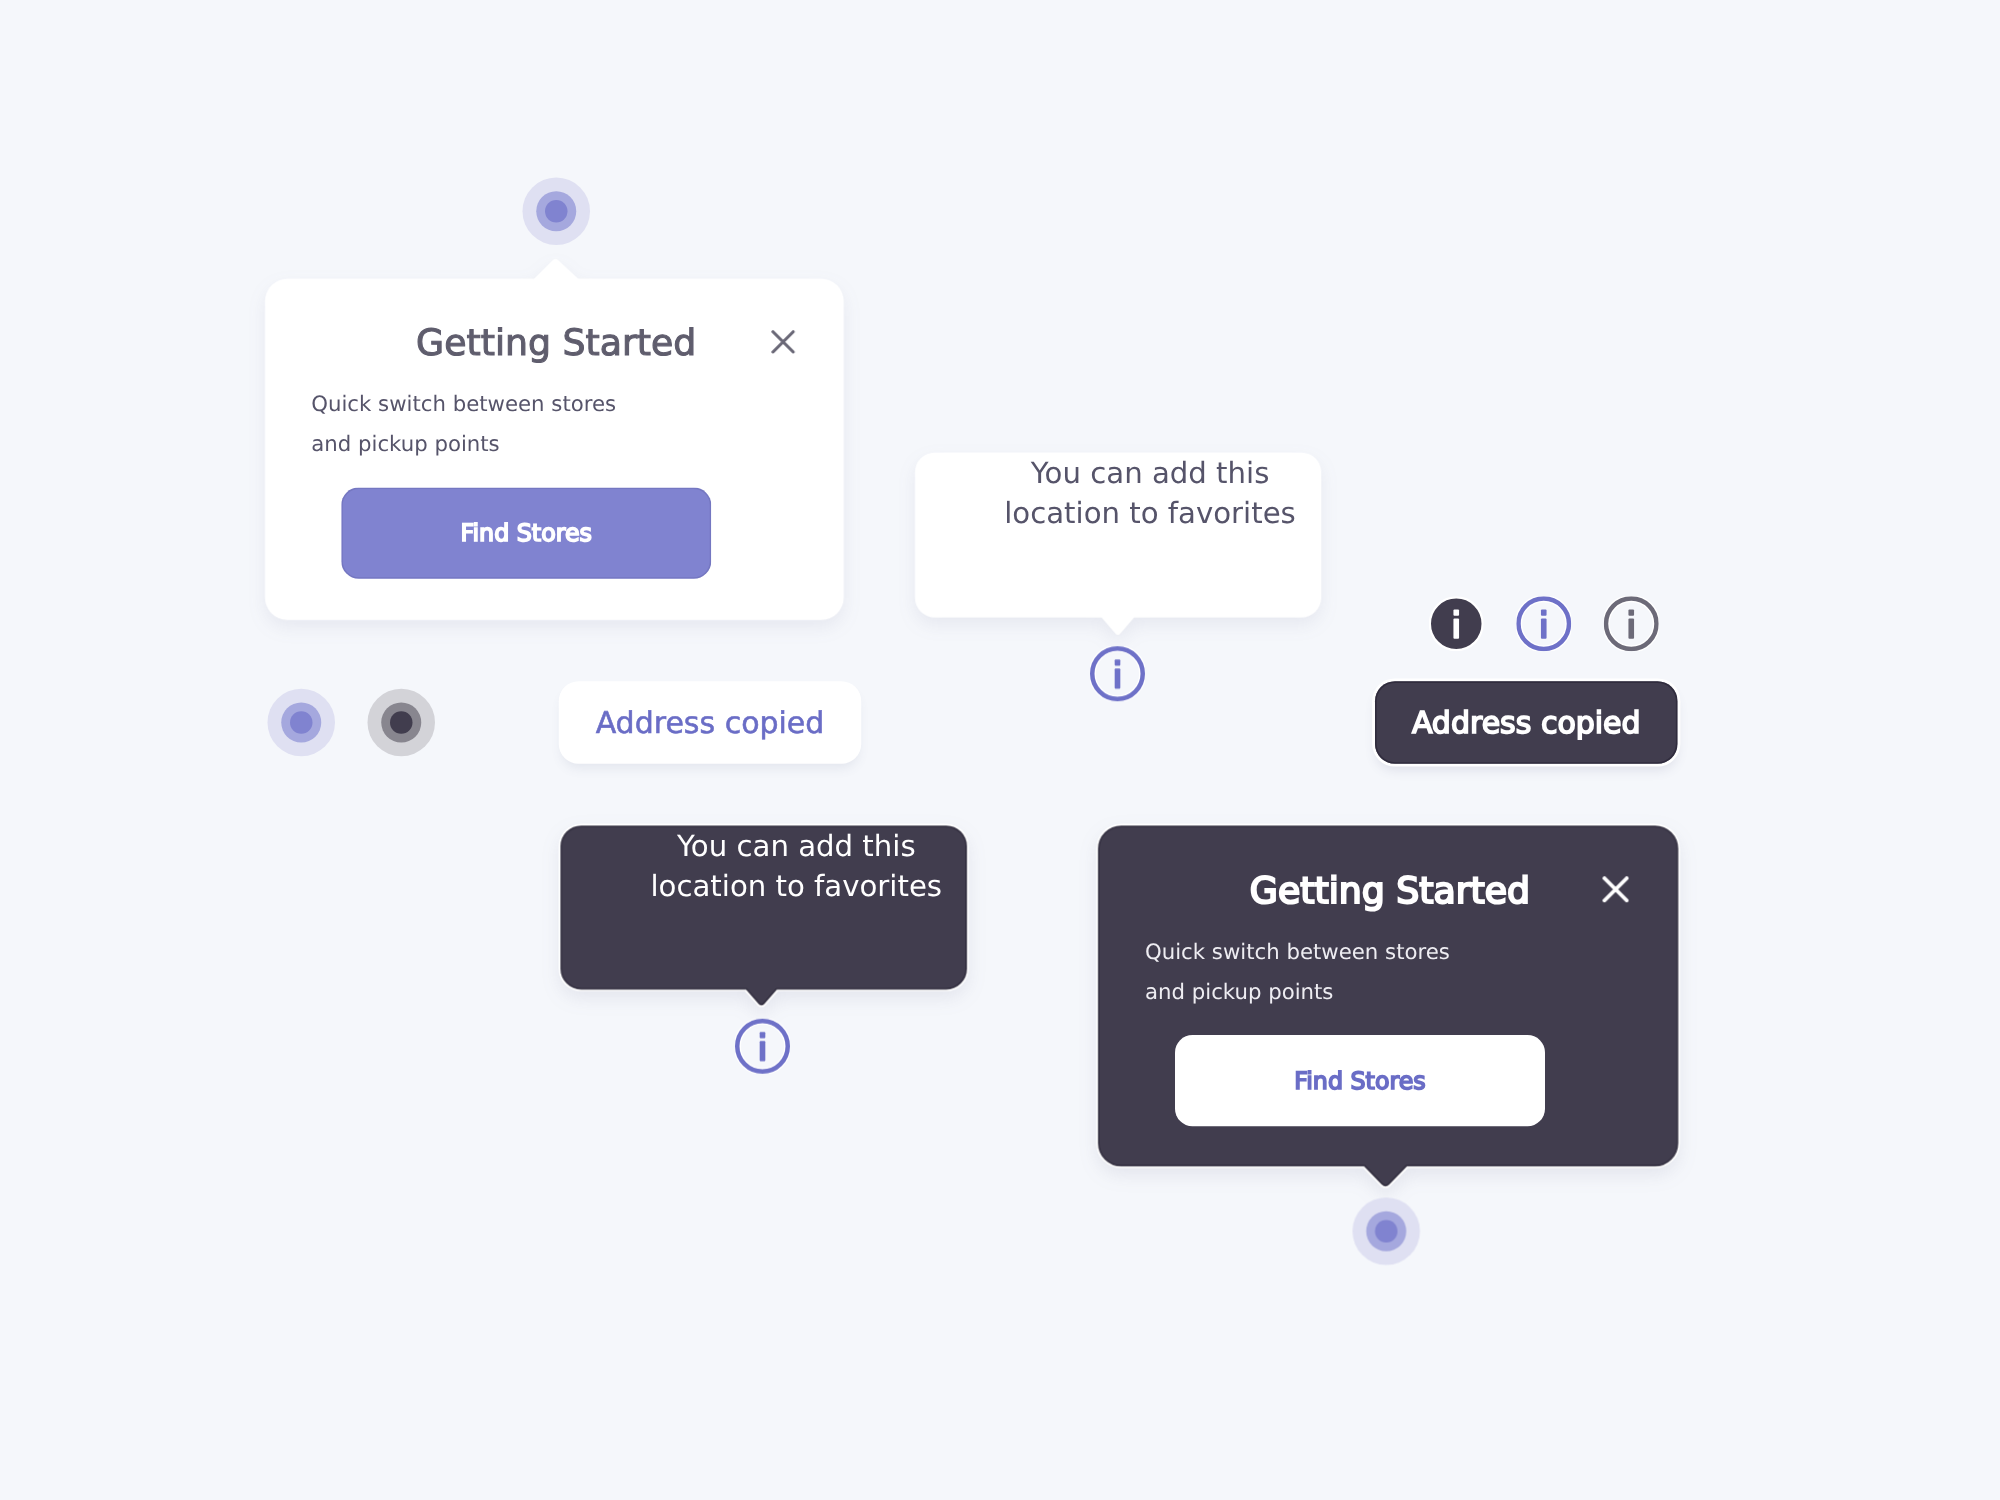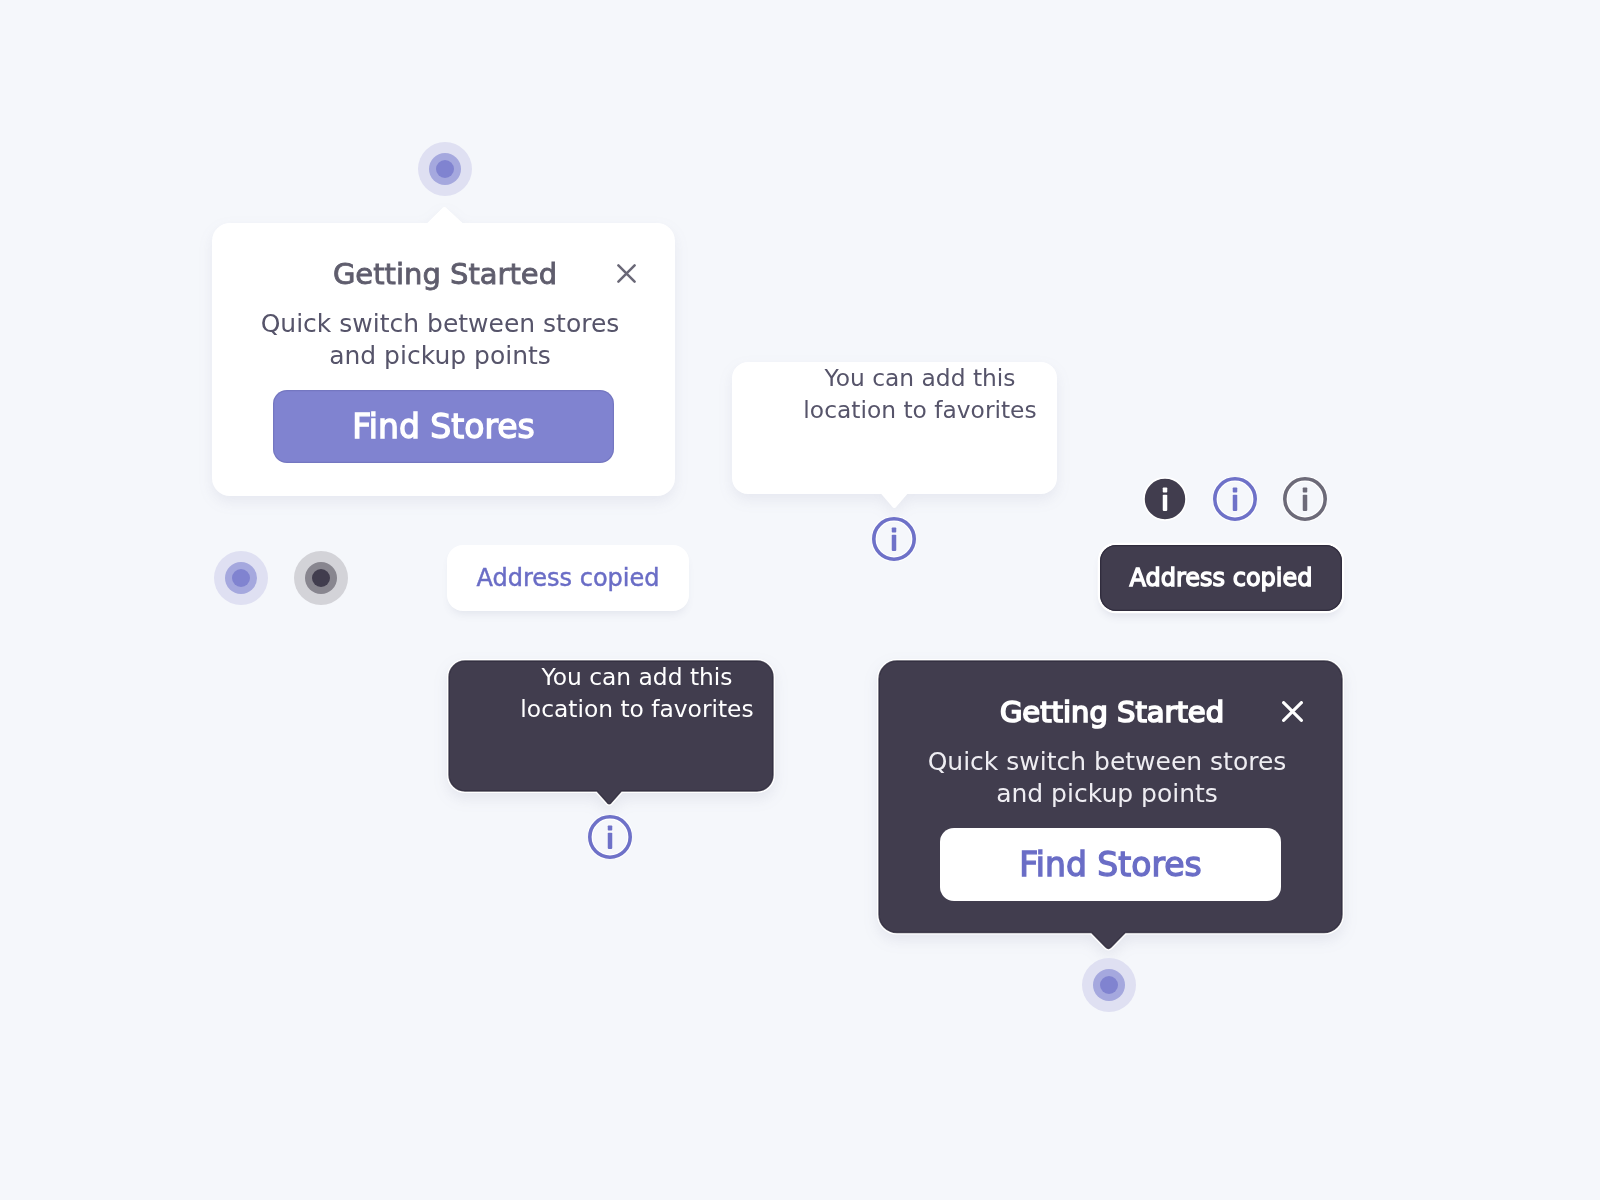--- a/index.html
+++ b/index.html
@@ -38,29 +38,29 @@
     position:absolute;left:4px;right:0;top:34px;text-align:center;
     font-size:29px;line-height:34px;white-space:nowrap;
   }
   .card.light .card-title{color:#5f5d6d;-webkit-text-stroke:0.85px #5f5d6d;}
 
   .close-btn{position:absolute;top:41px;right:38px;width:19px;height:19px;}
   .close-btn svg{display:block;}
 
   .card-body{
     position:absolute;left:37px;right:43px;top:85px;
-    font-size:25px;line-height:32px;text-align:center;
+    font-size:17px;line-height:32px;text-align:left;
   }
   .card.light .card-body{color:#56546a;}
 
   .cta{
     position:absolute;left:61px;top:167px;
-    width:341px;height:73px;border-radius:14px;
+    width:296px;height:73px;border-radius:14px;
     display:flex;align-items:center;justify-content:center;
-    font-size:33px;font-weight:400;
+    font-size:19px;font-weight:400;
     font-family:"DejaVu Sans",sans-serif;
   }
   .cta.solid{background:#8083d0;color:#ffffff;-webkit-text-stroke:1.35px #ffffff;
     box-shadow:inset 0 0 0 1.2px rgba(40,40,90,.13);}
   .cta.ghost{background:#ffffff;color:#6a6dc6;-webkit-text-stroke:1.35px #6a6dc6;}
 
   
   .tip-text{
     position:absolute;left:0;top:0;width:376px;height:130px;
     display:flex;align-items:flex-start;justify-content:center;

